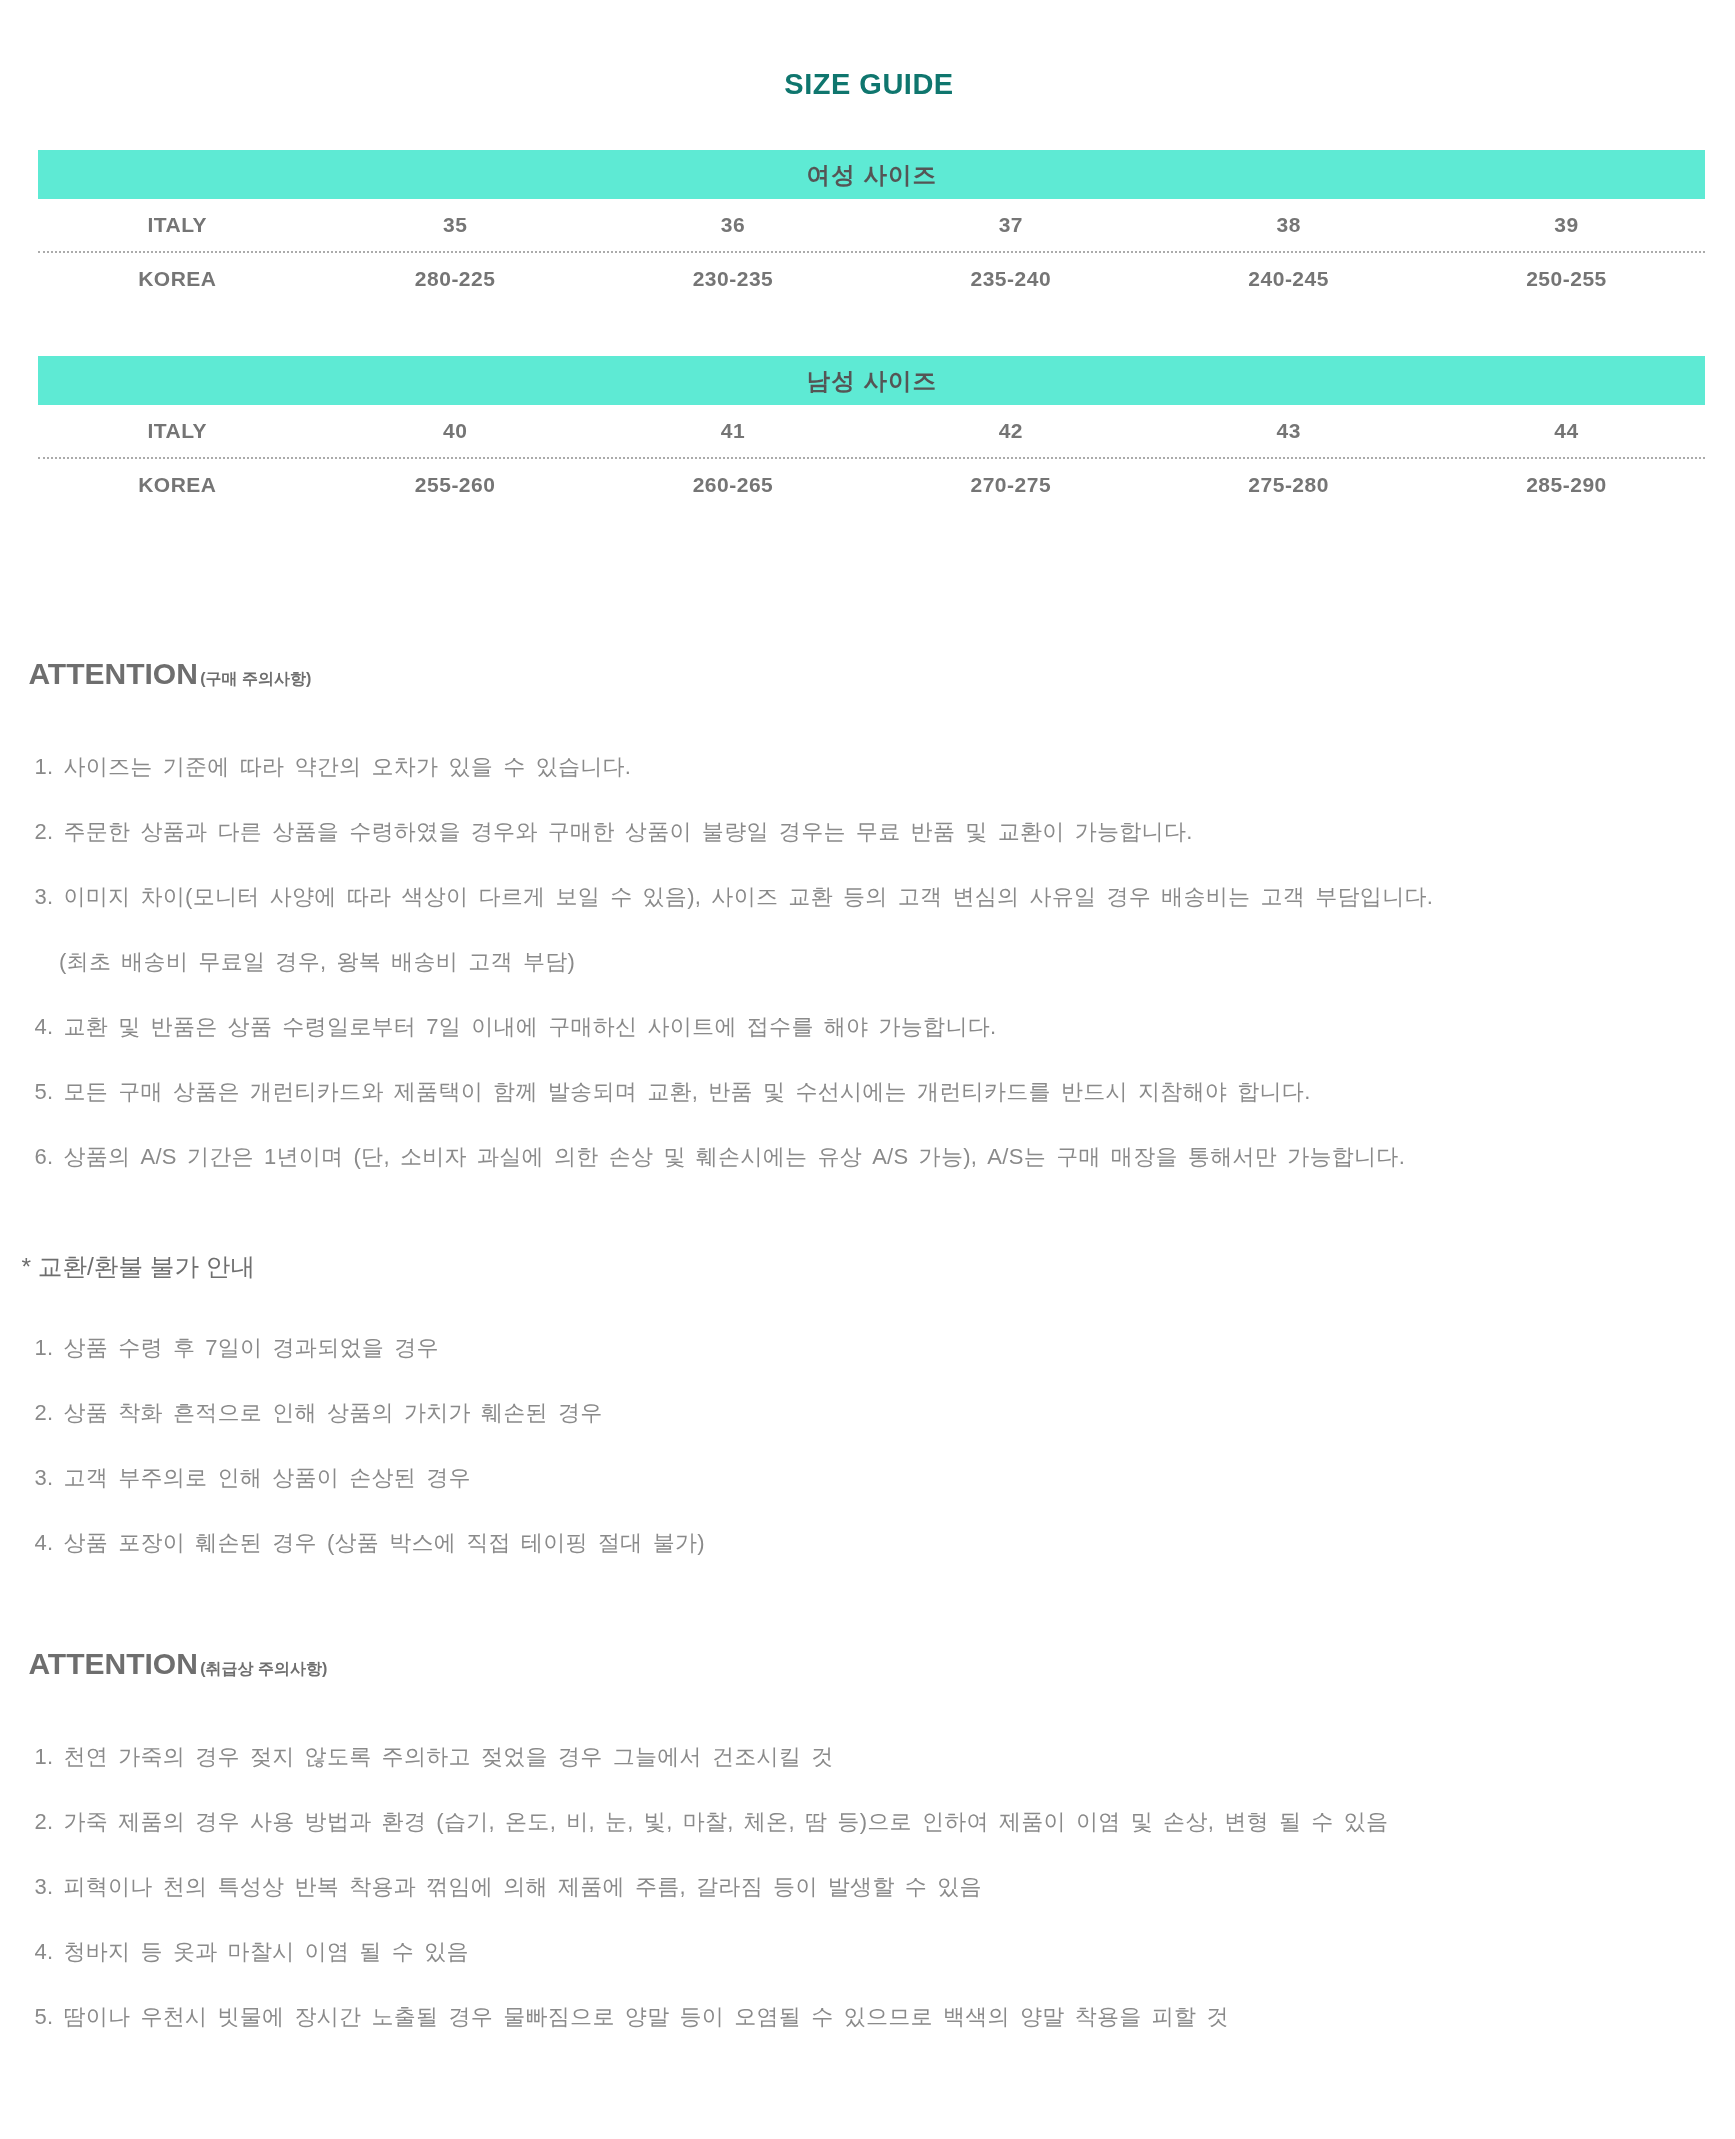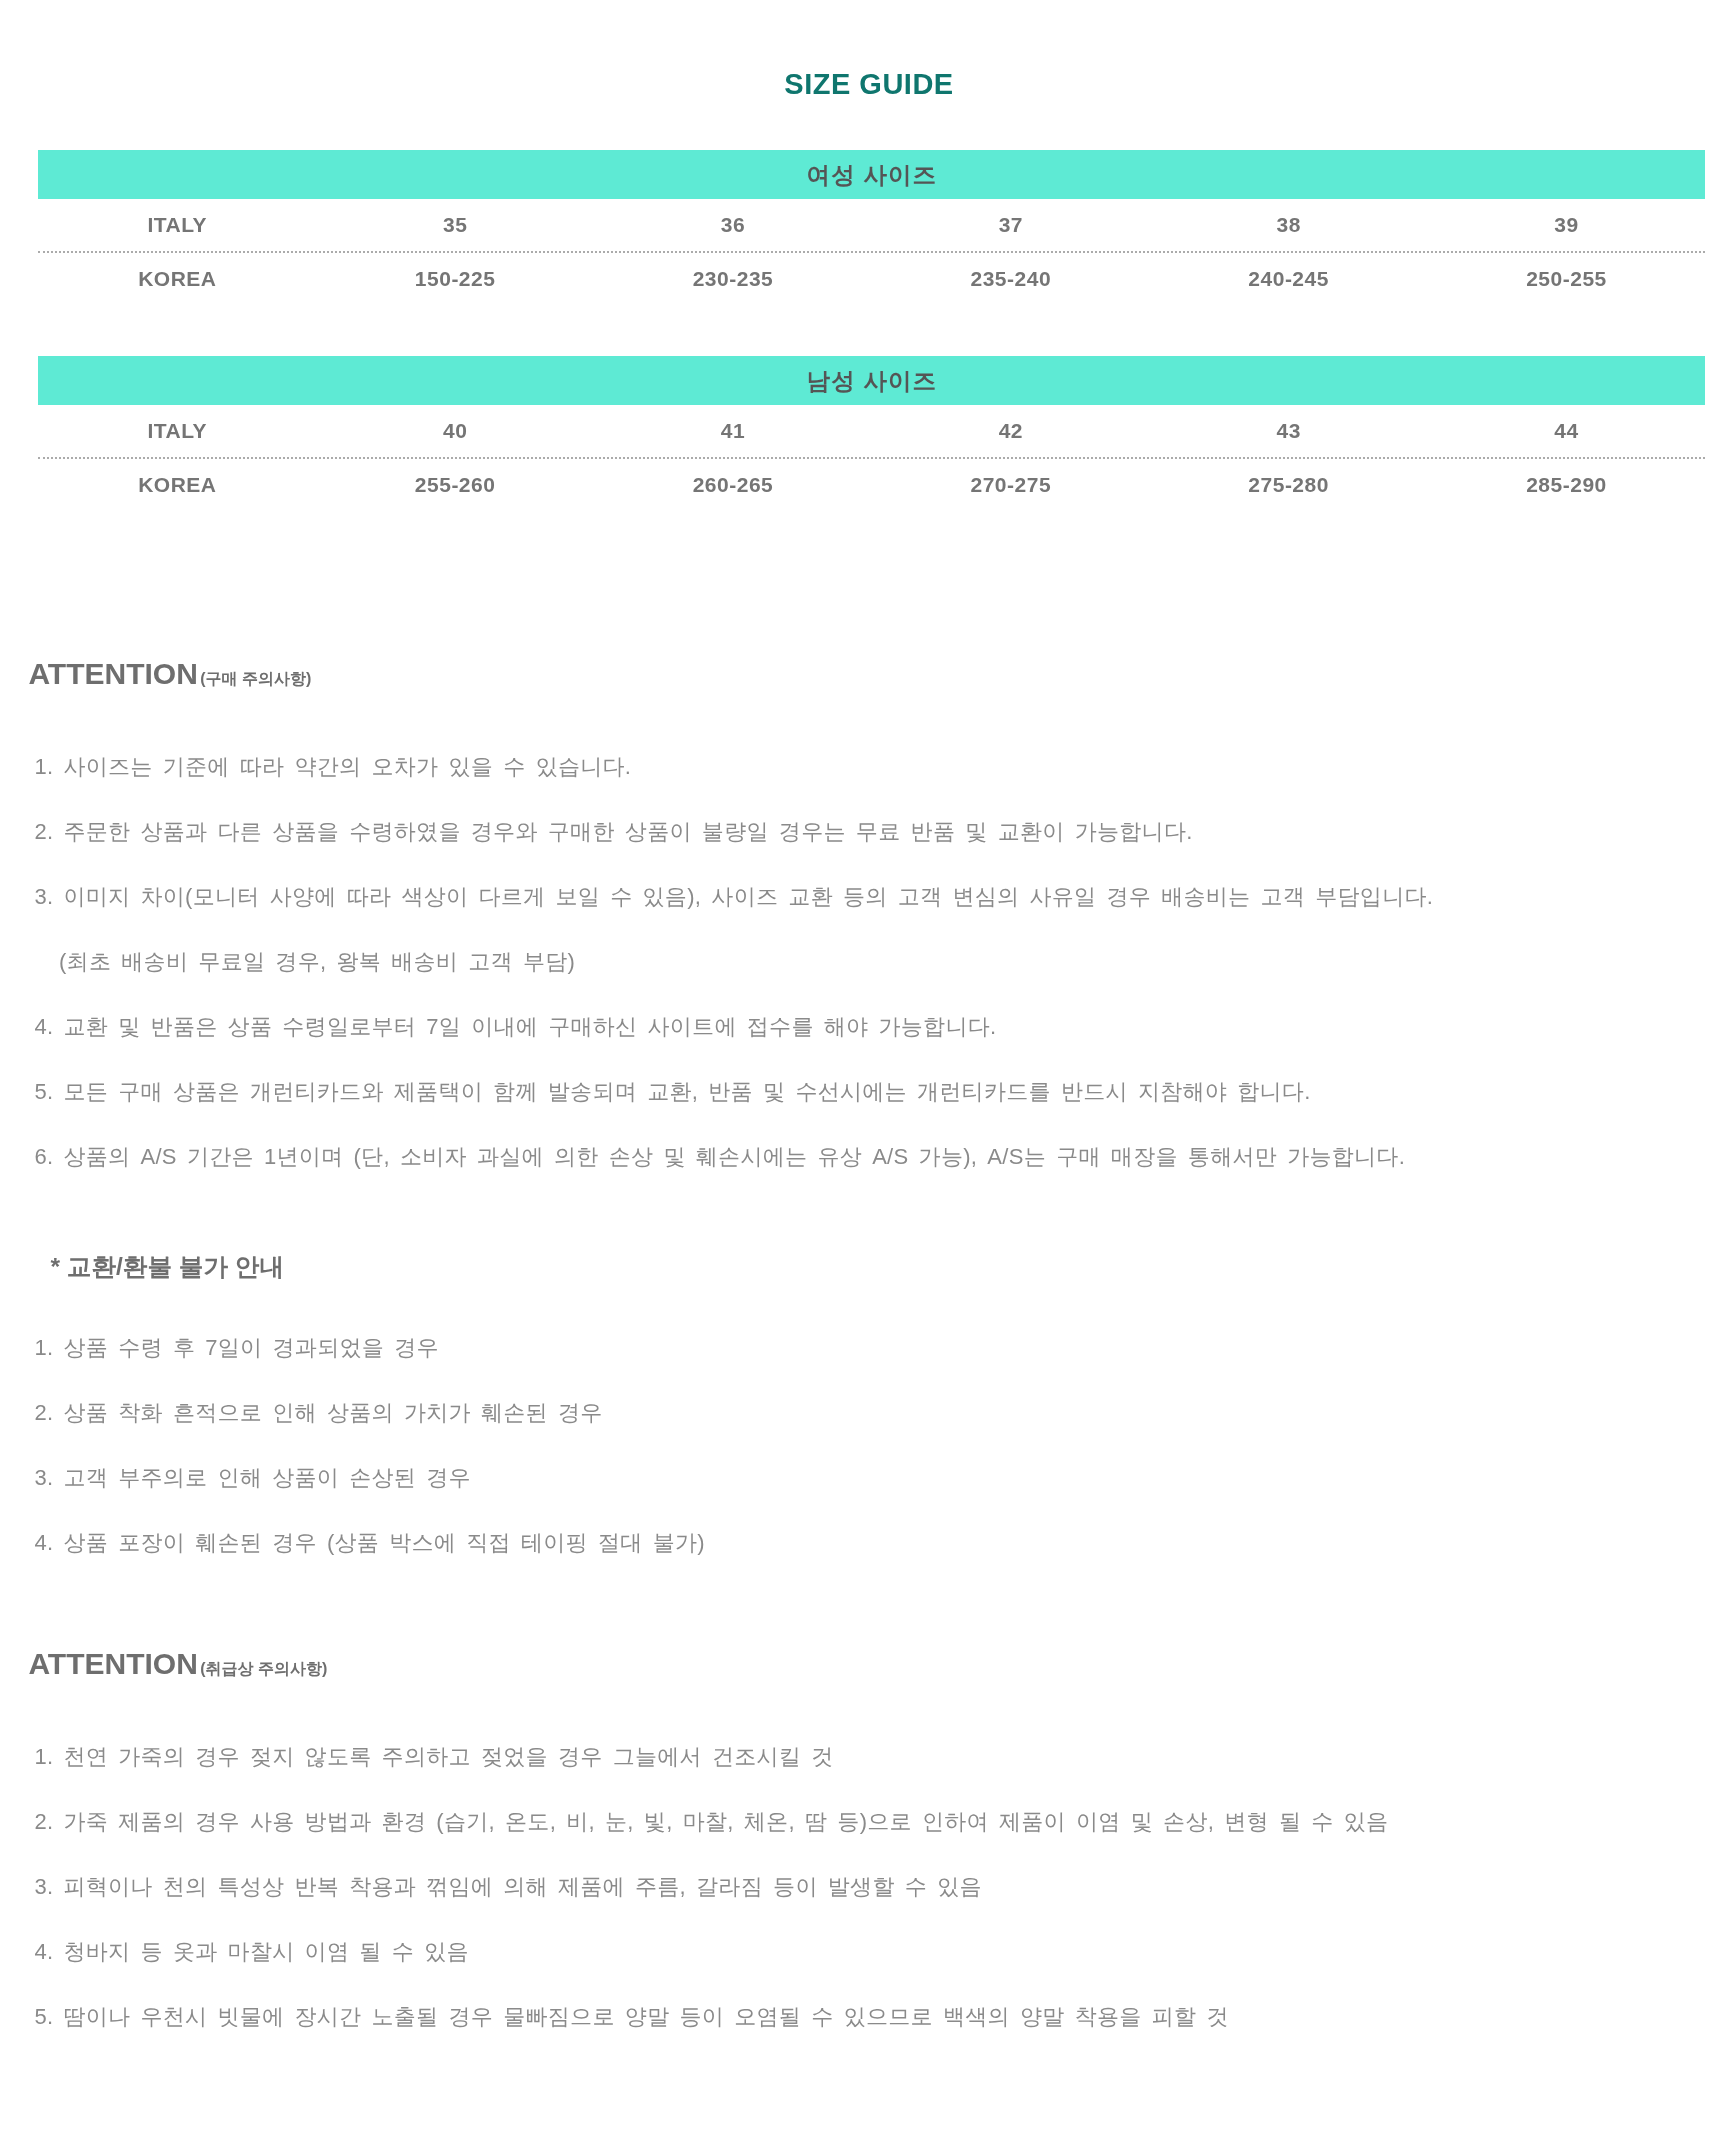--- a/index.html
+++ b/index.html
@@ -29,24 +29,23 @@
   .section-heading {
     color: #6e6e6e;
     font-weight: bold;
     margin-left: 0;
     line-height: 35px;
   }
   .section-heading .en { font-size: 30px; letter-spacing: 0; margin-left: 7px; }
   .section-heading .ko { font-size: 16px; }
   .subsection-heading {
     font-size: 24.6px;
-    font-weight: bold;
+    font-weight: normal;
     color: #6e6e6e;
     line-height: 33px;
-    margin-left: 29px;
   }
 
   
   .size-table {
     width: 1667px;
     margin-left: 17px;
   }
   .size-table.women { margin-top: 49px; }
   .size-table.men   { margin-top: 51px; }
   .table-header {
@@ -113,21 +112,21 @@
       <div class="cell">ITALY</div>
       <div class="cell">35</div>
       <div class="cell">36</div>
       <div class="cell">37</div>
       <div class="cell">38</div>
       <div class="cell">39</div>
     </div>
     <div class="row-divider"></div>
     <div class="table-row">
       <div class="cell">KOREA</div>
-      <div class="cell">150-225</div>
+      <div class="cell">280-225</div>
       <div class="cell">230-235</div>
       <div class="cell">235-240</div>
       <div class="cell">240-245</div>
       <div class="cell">250-255</div>
     </div>
   </div>
 
   <div class="size-table men">
     <div class="table-header">
       <span>남성 사이즈</span>

